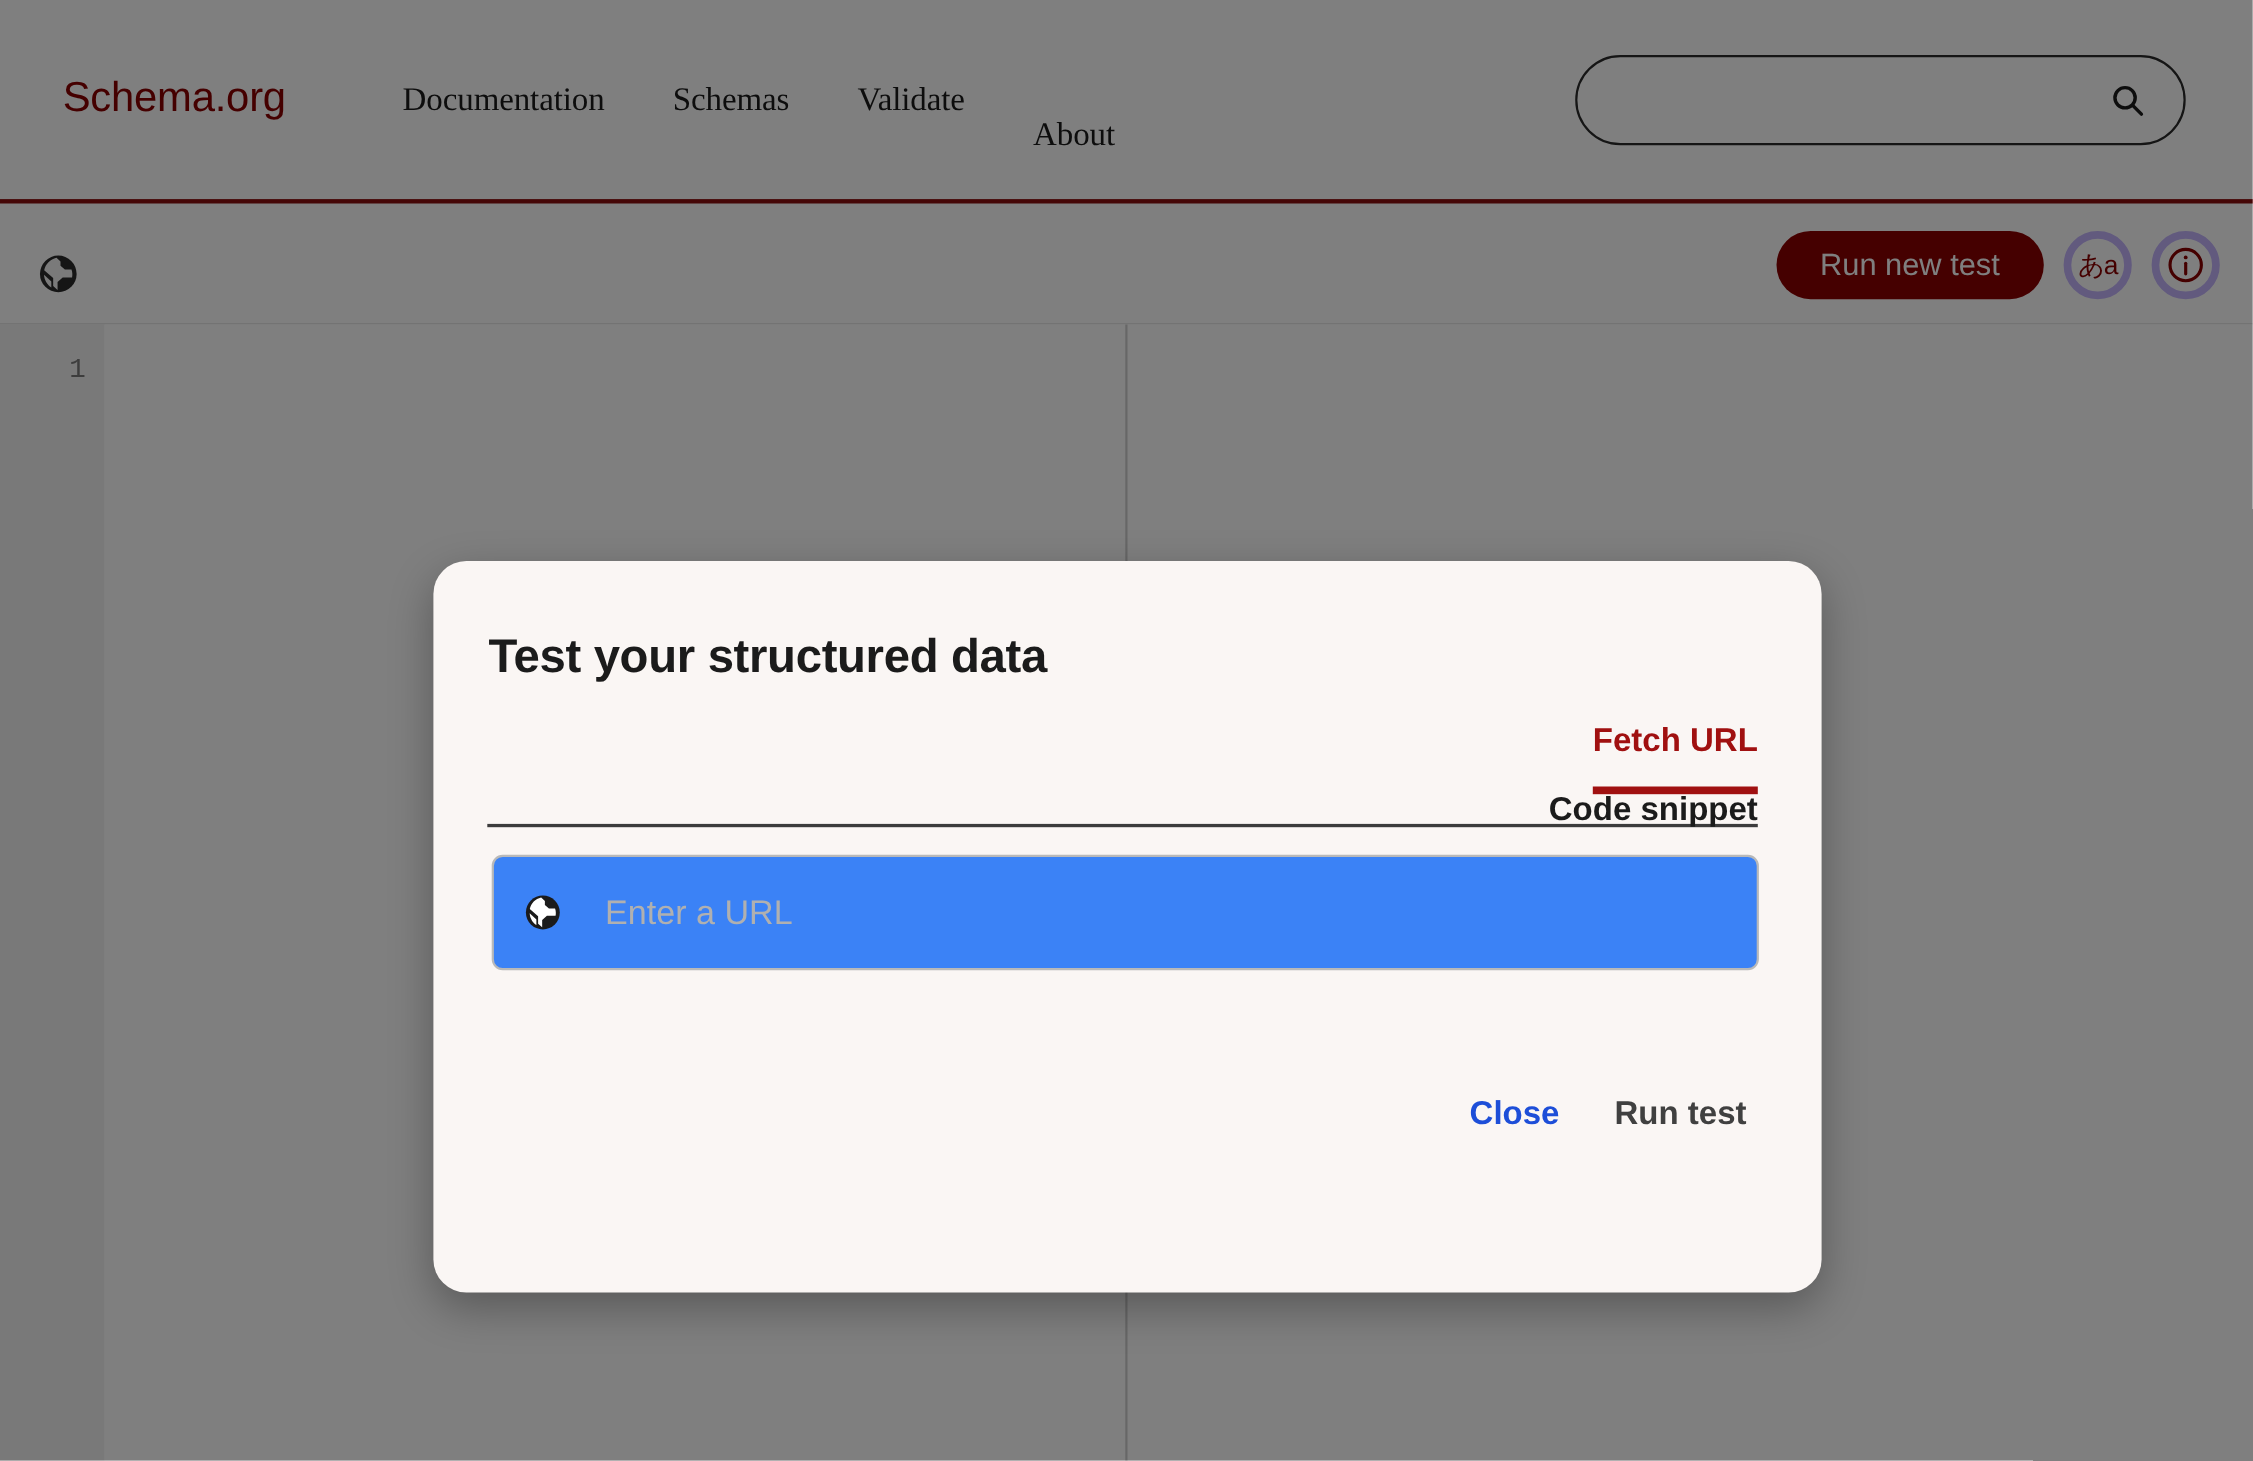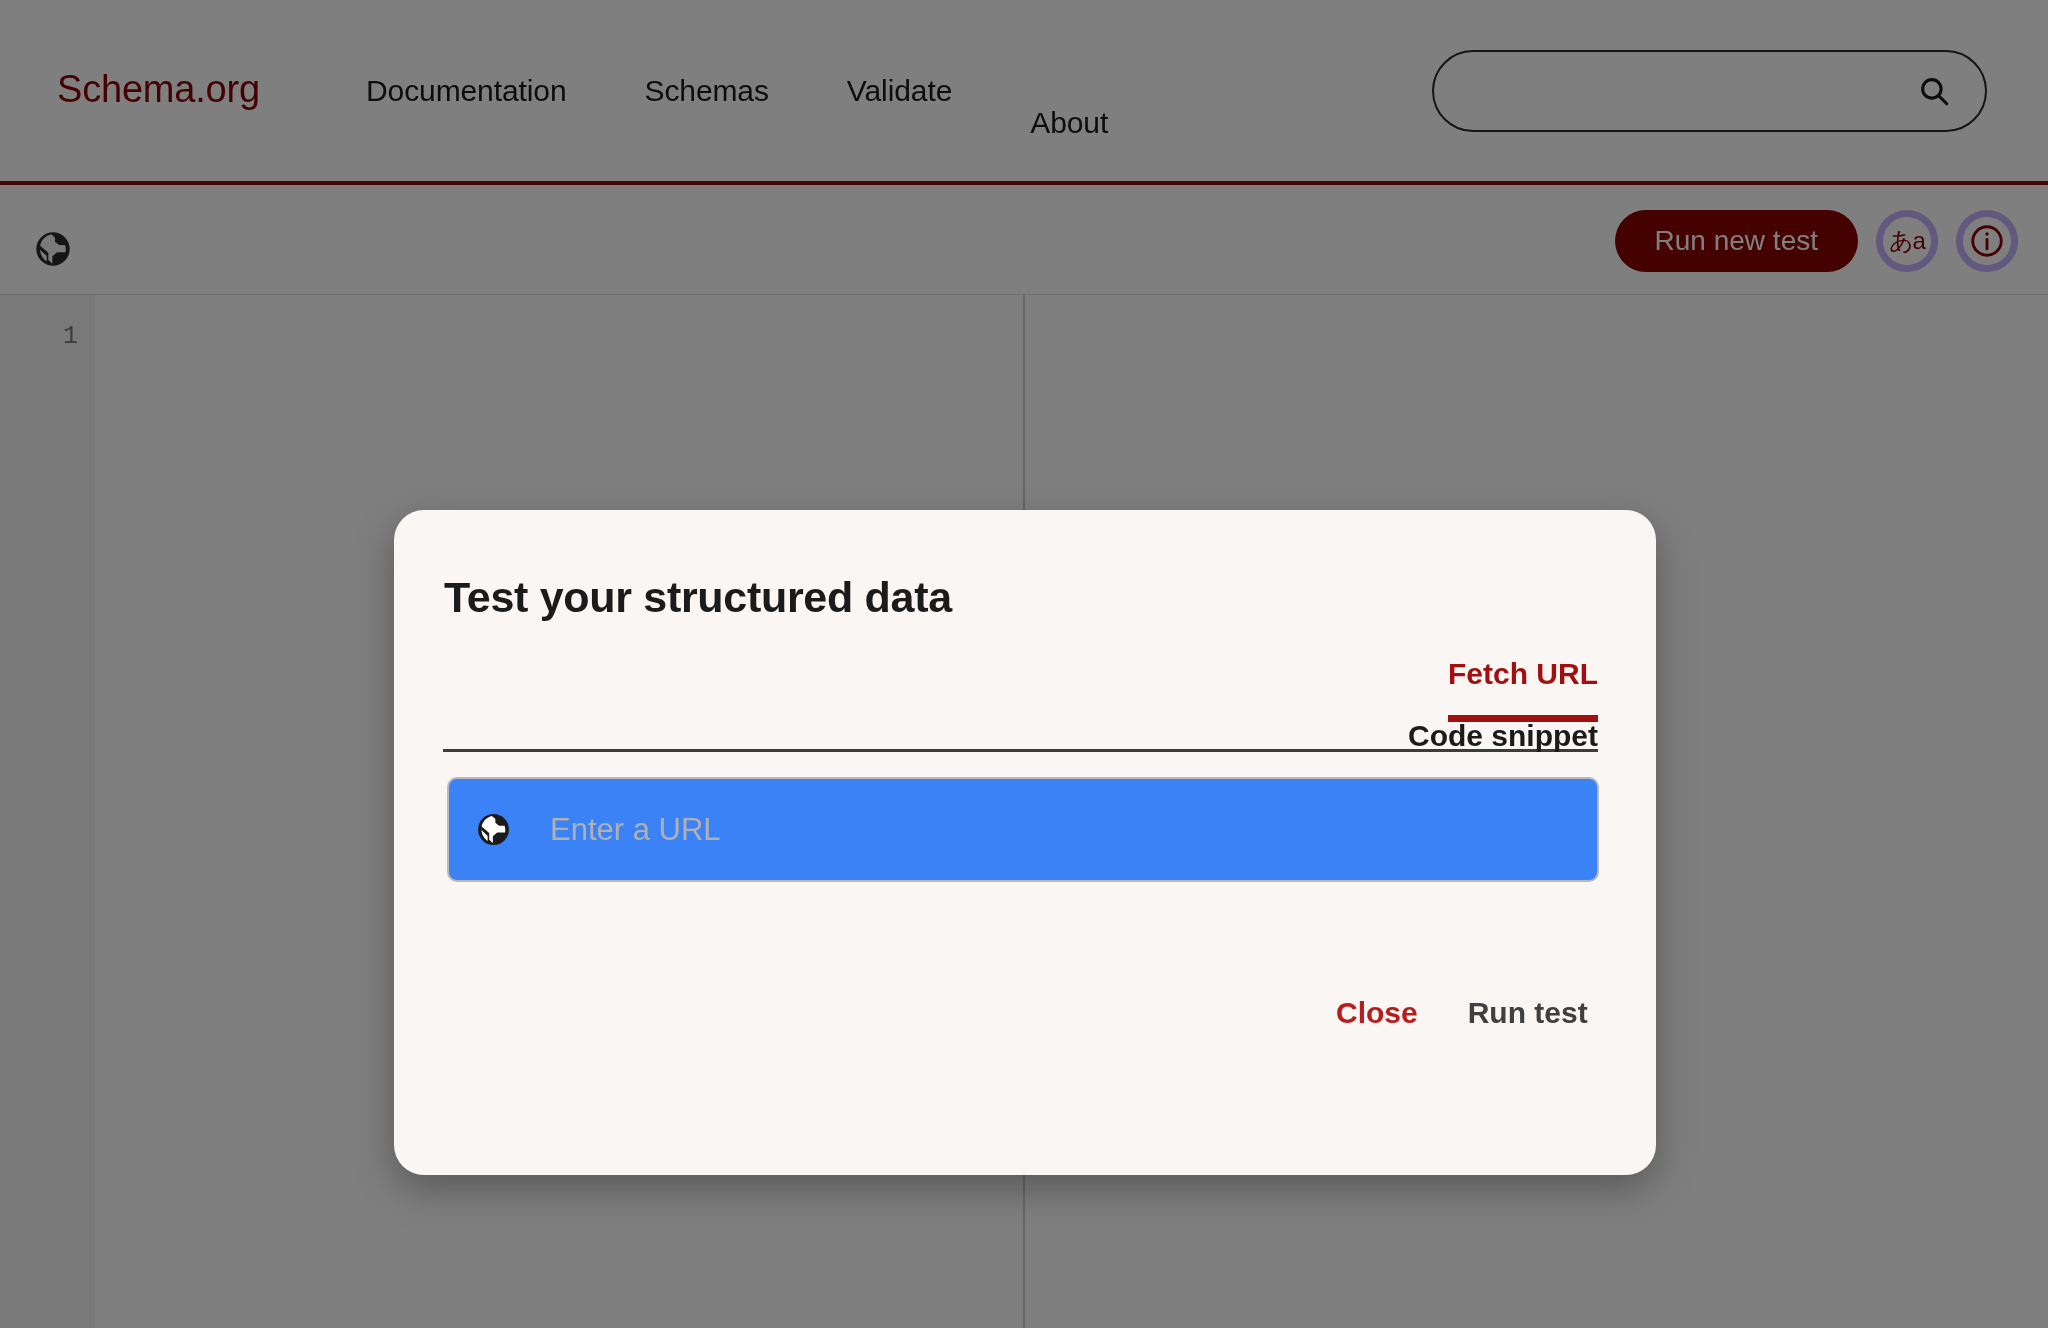--- a/index.html
+++ b/index.html
@@ -19,21 +19,21 @@
     position: absolute; left: 0; top: 0; width: 2048px; height: 185px;
     background: #ffffff;
     border-bottom: 4px solid #8b0e0e;
     display: flex; align-items: center;
   }
   .logo {
     position: absolute; left: 57px; top: 68px;
     font-size: 38px; color: #8b0000; letter-spacing: -0.2px;
     white-space: nowrap;
   }
-  .nav { position: absolute; left: 366px; top: 74px; display: flex; gap: 16px; }
+  .nav { position: absolute; left: 366px; top: 74px; display: flex; gap: 0; font-family: Liberation Serif, serif; }
   .nav-item {
     font-size: 30px; color: #1b1b1b; white-space: nowrap;
     margin-right: 62px; letter-spacing: -0.1px;
   }
   .nav-item:last-child { margin-right: 0; margin-top: 32px; }
 
   .search-box {
     position: absolute; left: 1432px; top: 50px;
     width: 555px; height: 82px;
     border: 2px solid #2a2a2a; border-radius: 42px;
@@ -148,21 +148,21 @@
 
   .modal-actions {
     position: absolute; right: 52px; bottom: 58px;
     display: flex; align-items: center; gap: 42px;
   }
   .btn-text {
     background: none; border: none; cursor: pointer;
     font-family: "Liberation Sans", sans-serif; font-size: 30px; font-weight: bold;
     white-space: nowrap; padding: 6px 4px;
   }
-  .btn-close { color: #b91c1c; }
+  .btn-close { color: #1d4ed8; }
   .btn-run-test { color: #404040; }
 </style>
 </head>
 <body>
 
 <div id="root">
 
   <div id="page">
 
     <div class="site-header">

